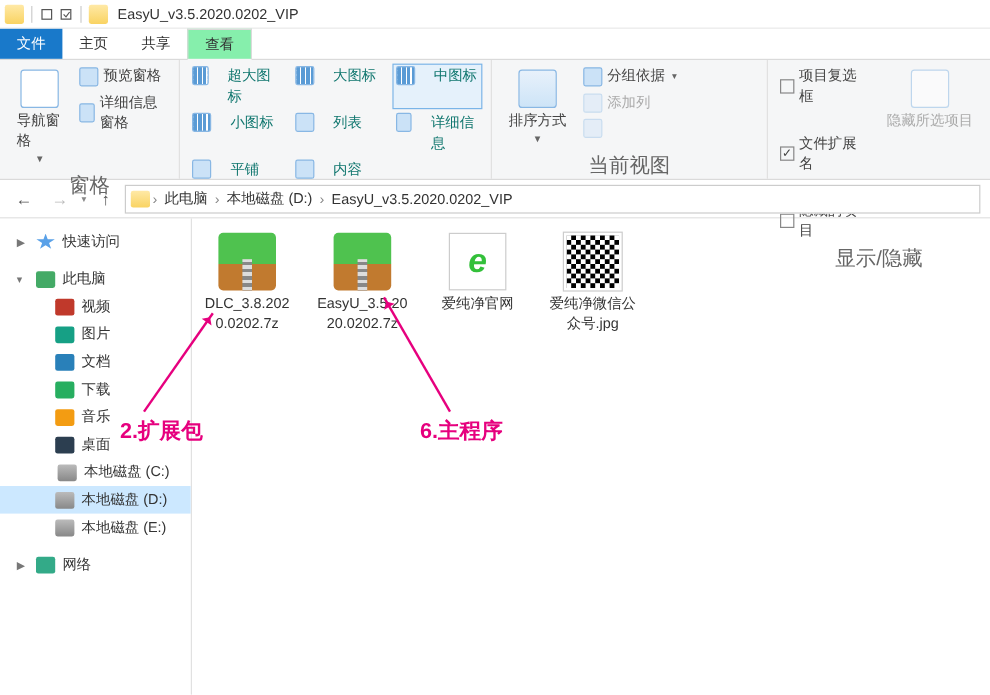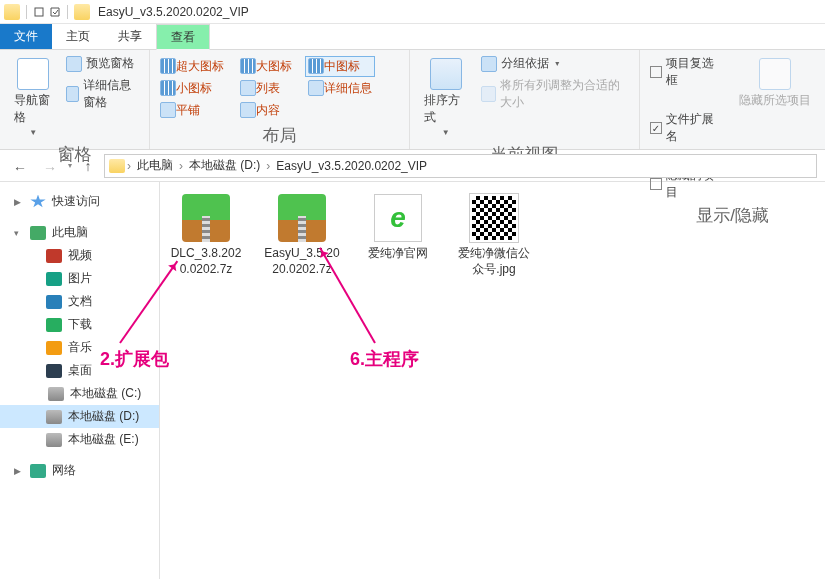--- a/index.html
+++ b/index.html
@@ -23,21 +23,21 @@
 .group-label { text-align: center; color: #666; font-size: 17px; padding-top: 2px; }
 .group-body { display: flex; align-items: flex-start; gap: 6px; flex: 1; }
 .big-btn { display: flex; flex-direction: column; align-items: center; gap: 2px; padding: 4px 6px; color: #444; }
 .big-icon { width: 32px; height: 32px; border: 1px solid #88b7e4; background: #fff; border-radius: 3px; }
 .stack { display: flex; flex-direction: column; gap: 3px; }
 .small-btn { display: flex; align-items: center; gap: 4px; color: #444; padding: 1px 2px; }
 .small-btn.disabled { color: #aaa; }
 .small-icon { width: 16px; height: 16px; background: #cbe2f7; border: 1px solid #88b7e4; border-radius: 2px; display: inline-block; }
 .small-icon.grid { background: repeating-linear-gradient(90deg,#5a9bd5 0 3px,#fff 3px 4px), repeating-linear-gradient(0deg,#5a9bd5 0 3px,#fff 3px 4px); }
 .layout-grid { display: grid; grid-template-columns: auto auto auto; gap: 3px 12px; }
-.layout-grid .item { display: flex; align-items: center; gap: 0; color: #c2410c; padding: 1px 2px; }
+.layout-grid .item { display: flex; align-items: flex-start; gap: 16px; color: #0f766e; padding: 1px 2px; }
 .layout-grid .item.sel { outline: 1px solid #7ab5e8; background: #e5f1fb; }
 .chk { width: 12px; height: 12px; border: 1px solid #888; display: inline-flex; align-items: center; justify-content: center; font-size: 10px; }
 
 
 .nav-row { height: 32px; display: flex; align-items: center; gap: 6px; padding: 0 8px; border-bottom: 1px solid #e1e1e1; background: #fff; }
 .nav-arrow { width: 24px; height: 24px; display: flex; align-items: center; justify-content: center; color: #555; font-size: 14px; }
 .nav-arrow.disabled { color: #bbb; }
 .up-arrow { width: 20px; height: 20px; display: flex; align-items: center; justify-content: center; color: #555; font-size: 14px; }
 .breadcrumb { flex: 1; height: 24px; border: 1px solid #ccc; display: flex; align-items: center; padding: 0 4px; gap: 2px; background: #fff; }
 .bc-icon { width: 16px; height: 14px; background: linear-gradient(#ffe9a6,#f9d362); border-radius: 2px; }
@@ -175,21 +175,24 @@
         <span style="font-size:8px;color:#666">▼</span>
       </div>
       <div class="stack">
         <div class="small-btn">
             <span class="small-icon"></span>
             <span>分组依据</span>
             <span style="font-size:8px;color:#666;margin-left:2px">▾</span>
           </div>
         <div class="small-btn disabled">
             <span class="small-icon" style="opacity:.4"></span>
-            <span>将所有列调整为合适的大小</span>
+            <span>添加列</span>
+          </div>
+        <div class="small-btn disabled">
+            <span class="small-icon" style="opacity:.4"></span>
           </div>
       </div>
     </div>
     <div class="group-label">当前视图</div>
   </div>
 
   <div class="group" style="flex:1;border-right:none">
     <div class="group-body">
       <div class="stack" style="gap:20px">
         <div class="small-btn">

